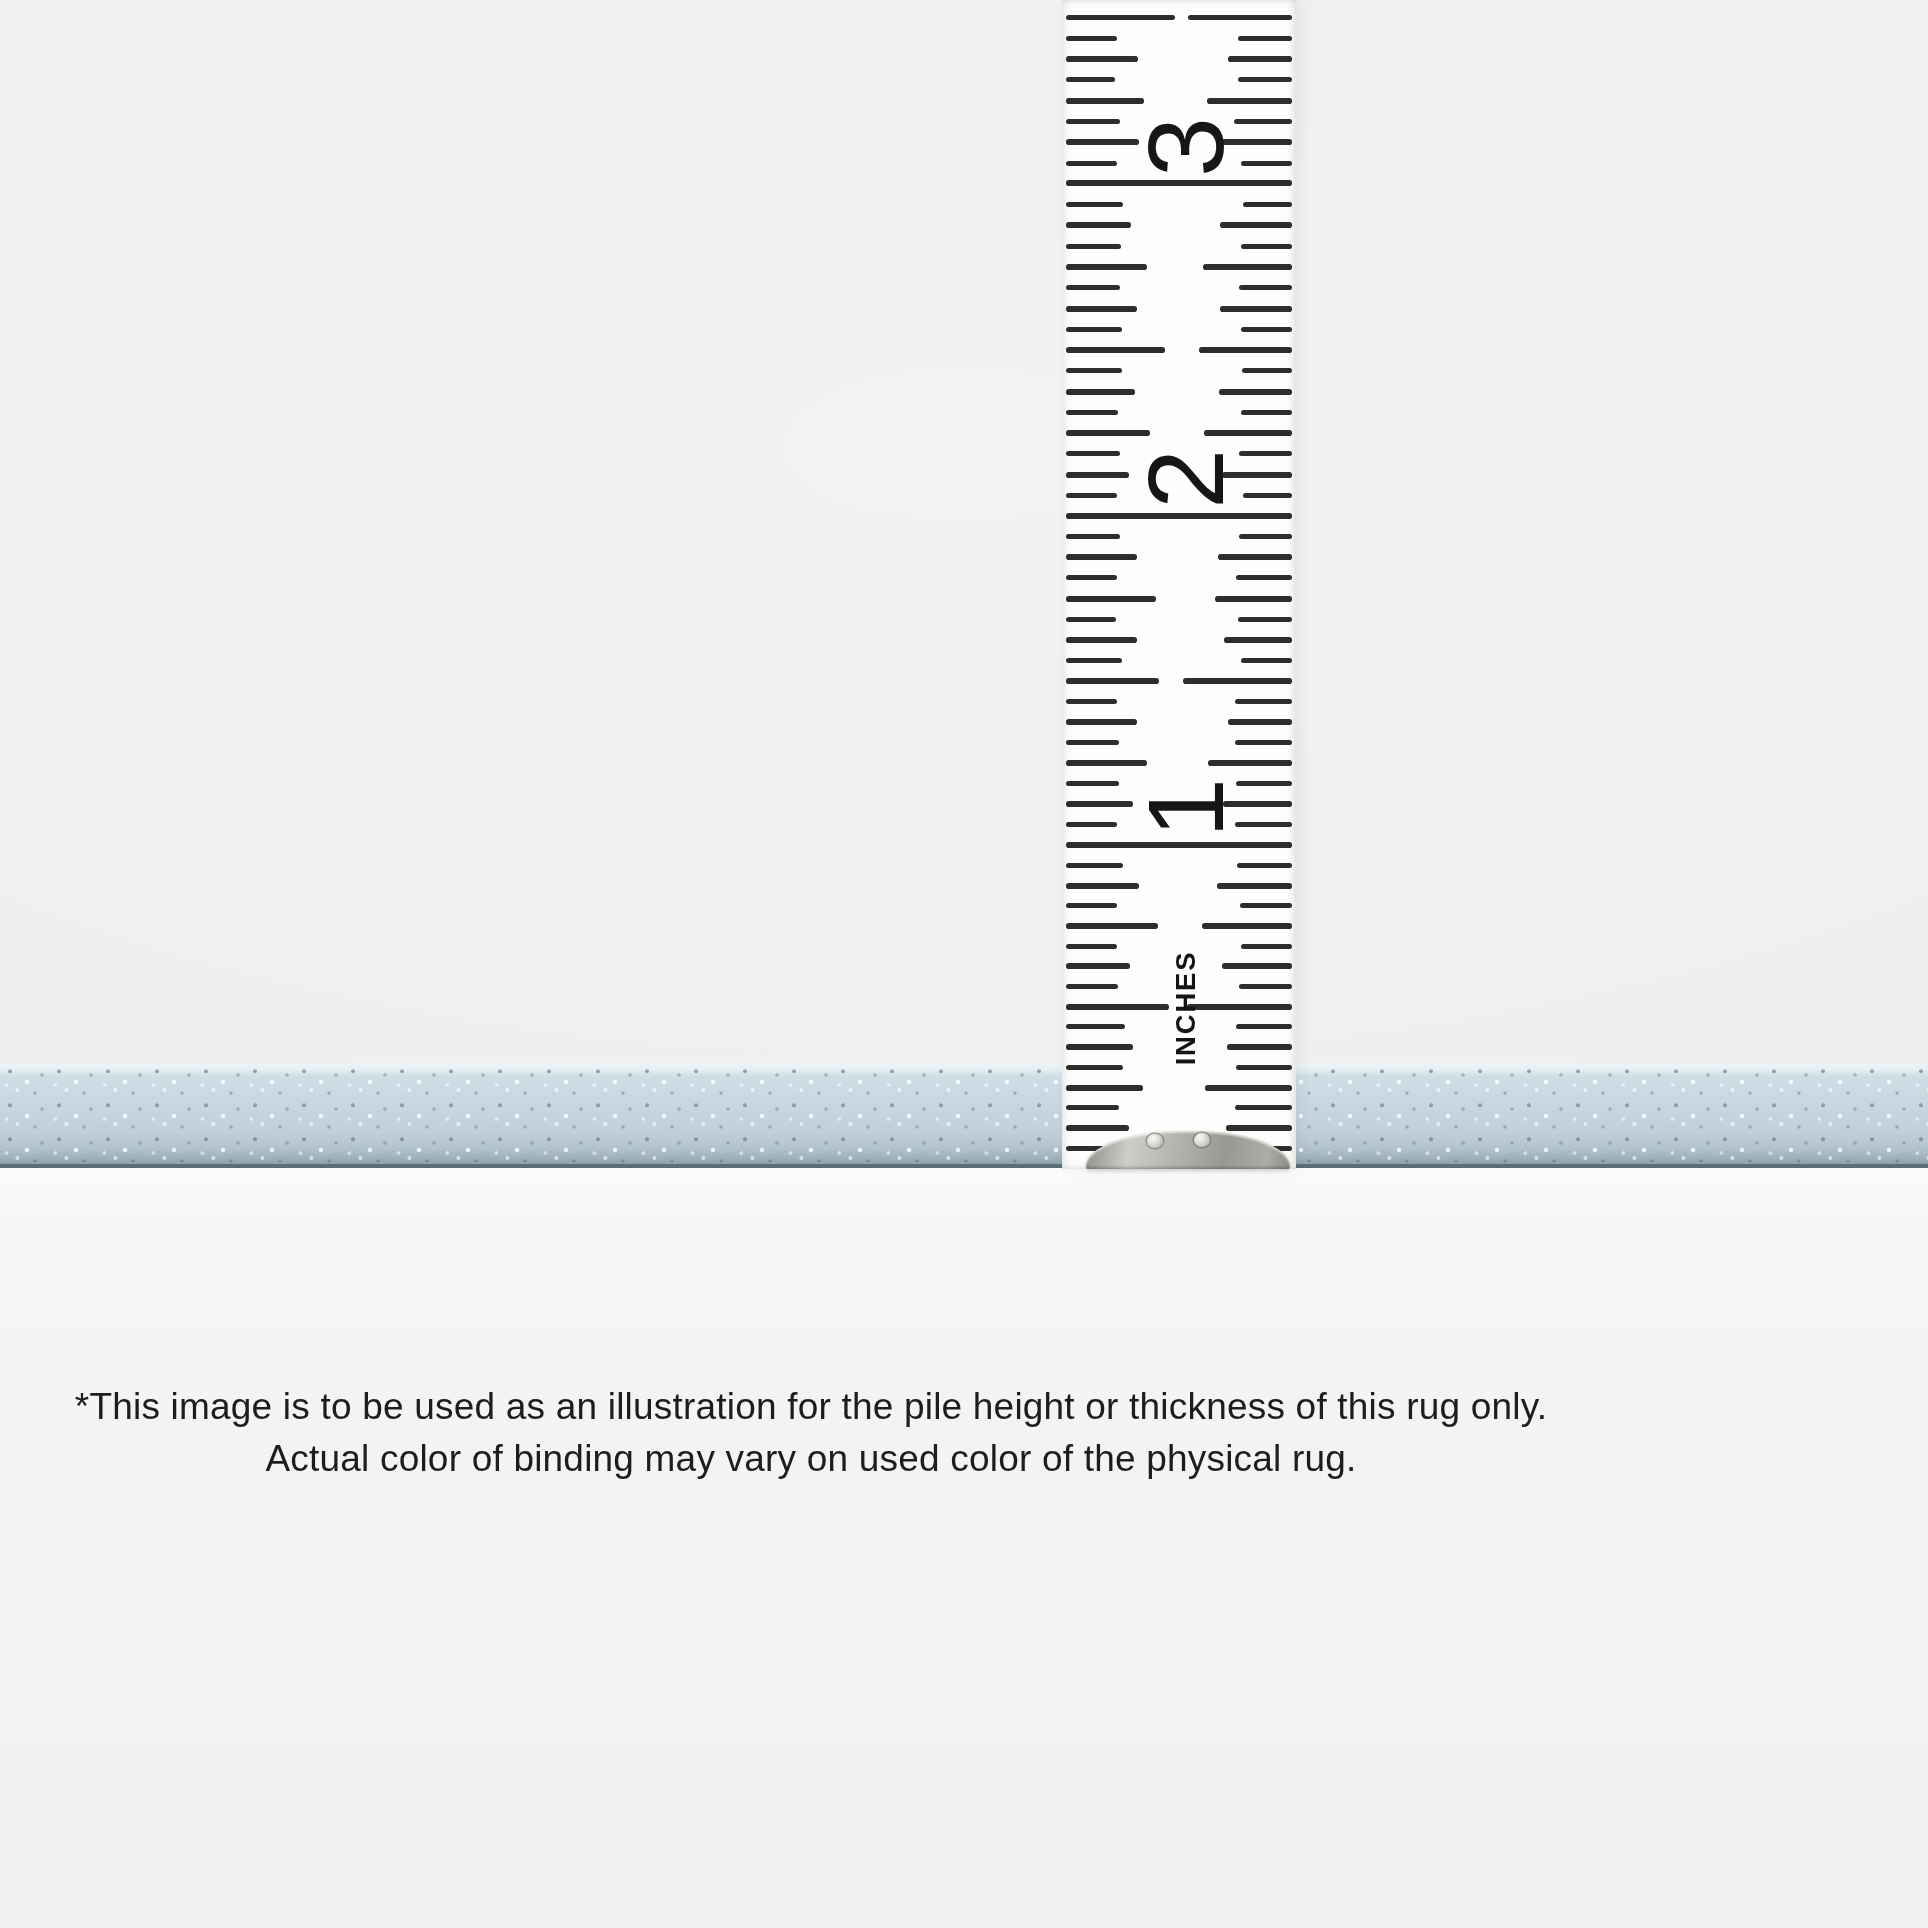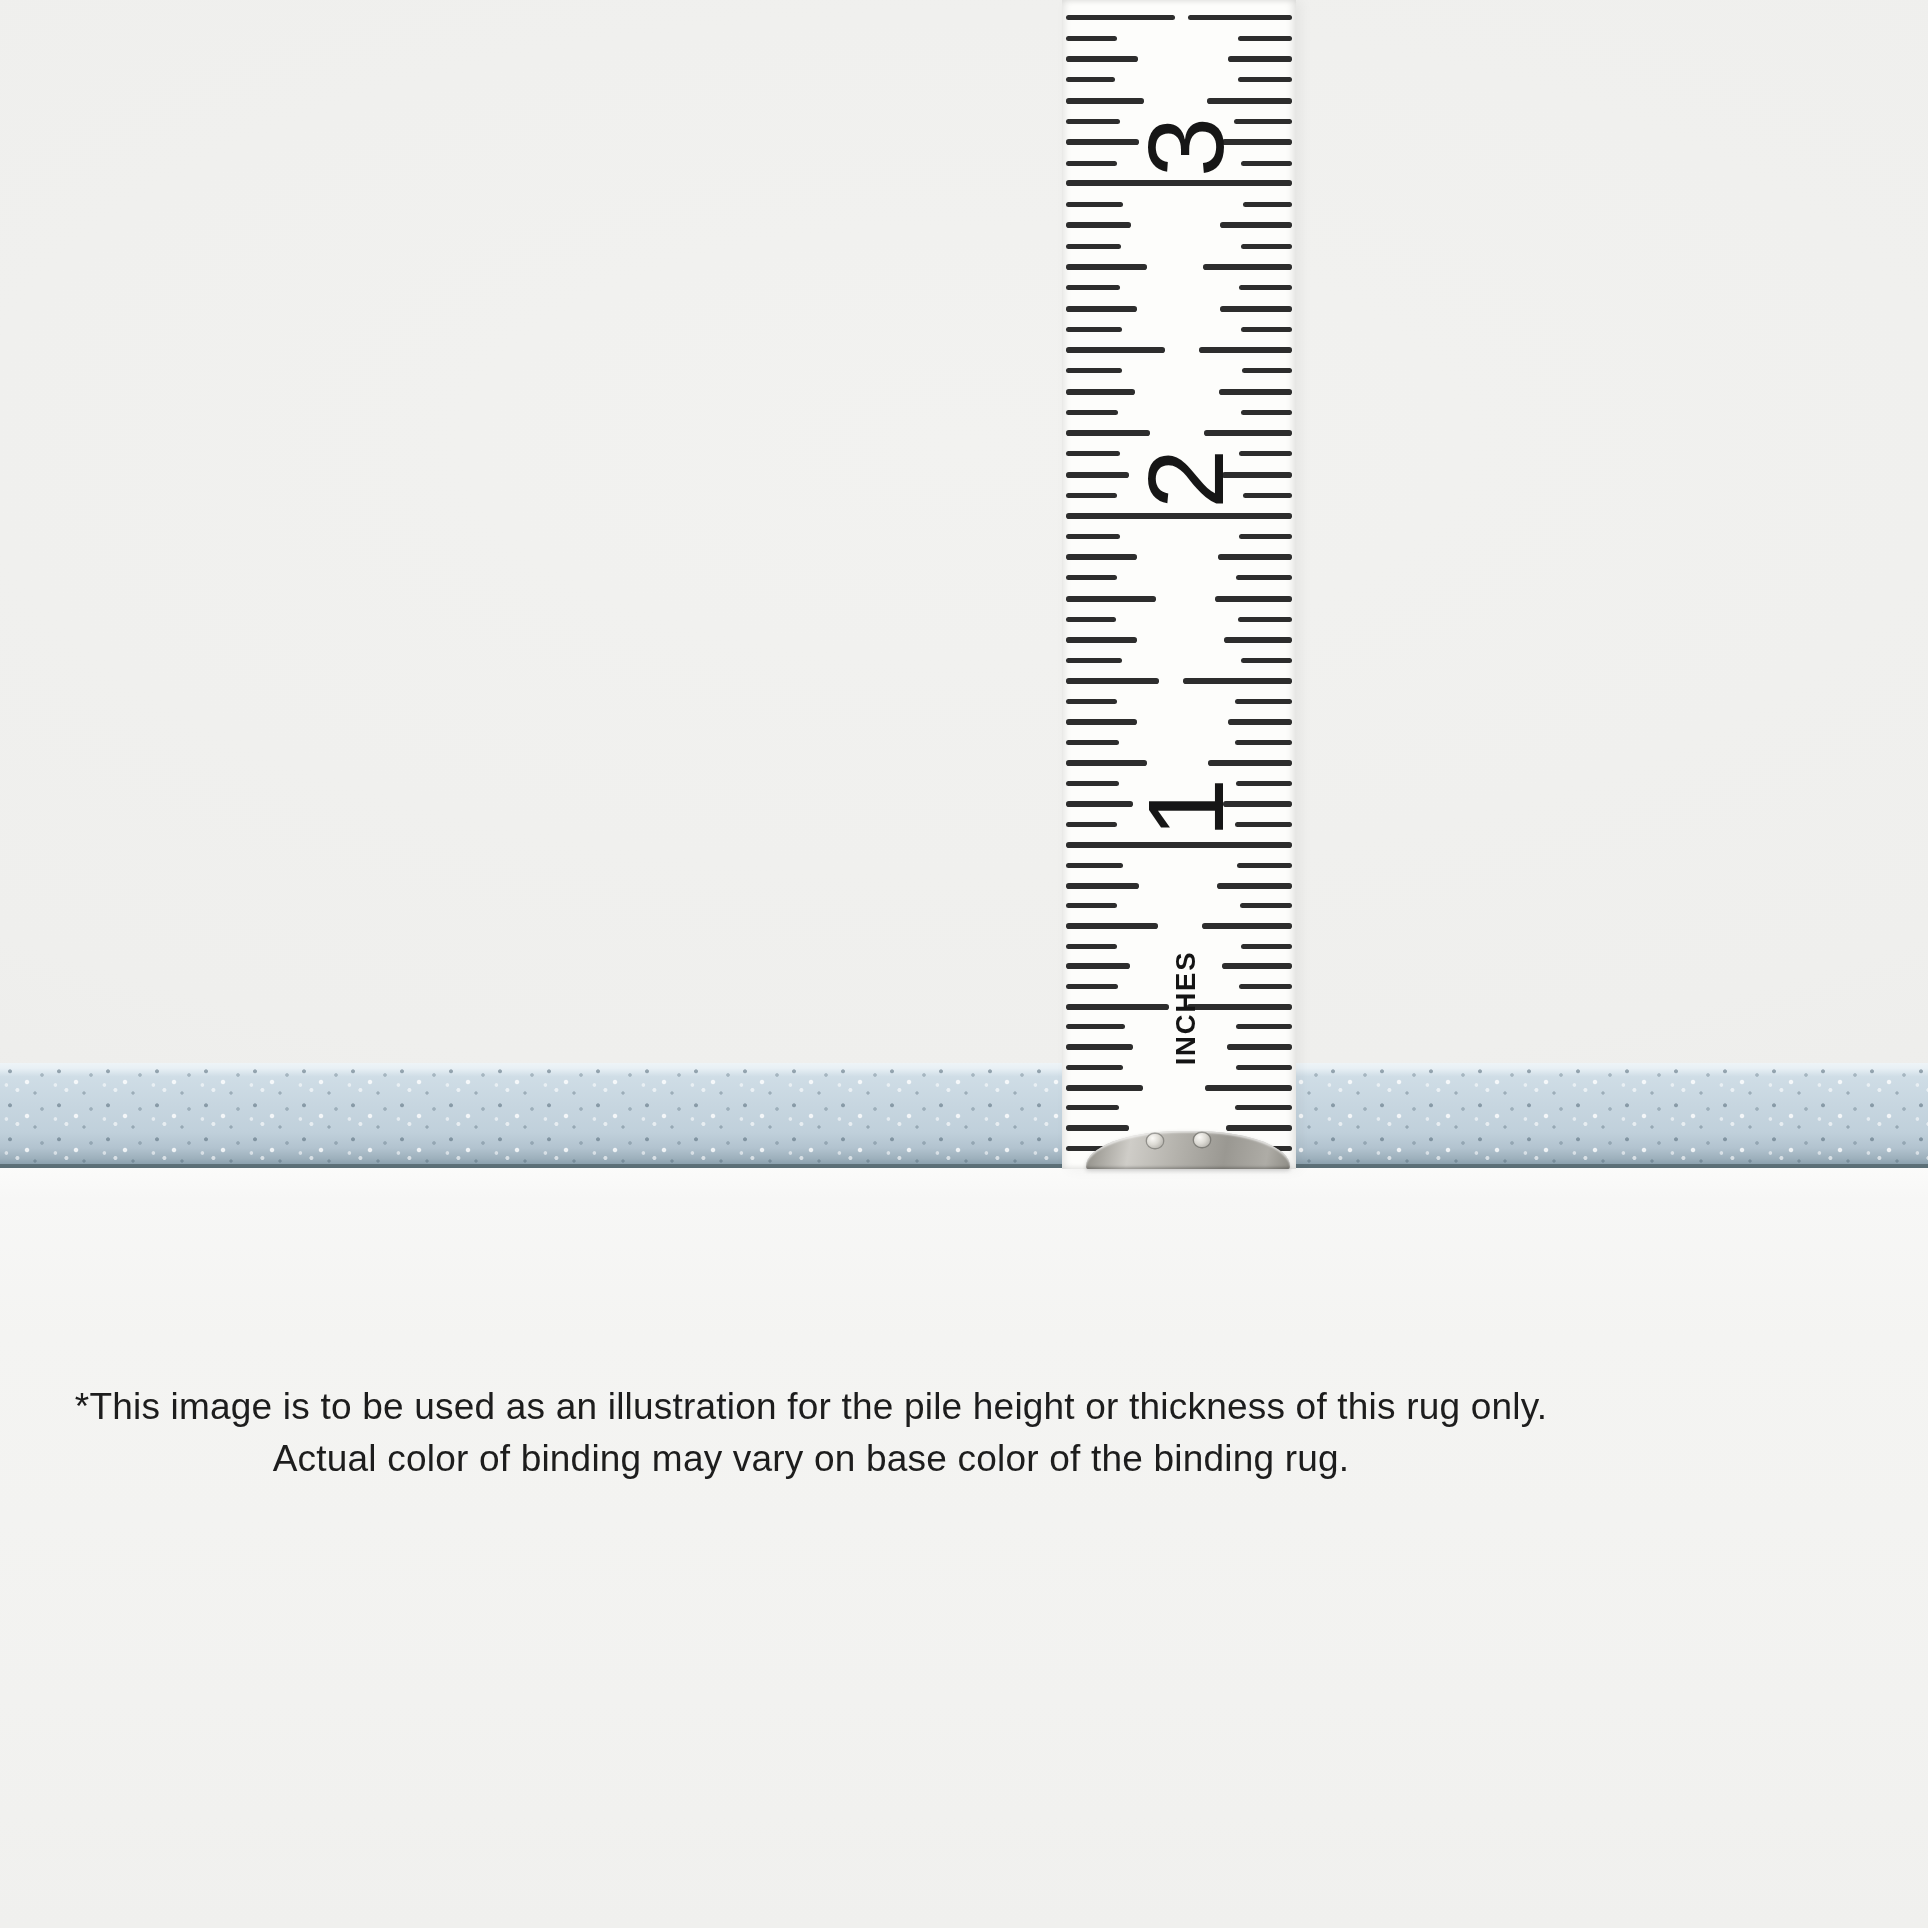--- a/index.html
+++ b/index.html
@@ -211,17 +211,17 @@
     <span class="unit-label">INCHES</span>
 
     <div class="hook">
       <span class="rivet r1"></span>
       <span class="rivet r2"></span>
     </div>
   </div>
 
   <div class="disclaimer">
     <div>*This image is to be used as an illustration for the pile height or thickness of this rug only.</div>
-    <div>Actual color of binding may vary on base color of the binding rug.</div>
+    <div>Actual color of binding may vary on used color of the physical rug.</div>
   </div>
 
 </div>
 
 
 </body></html>

